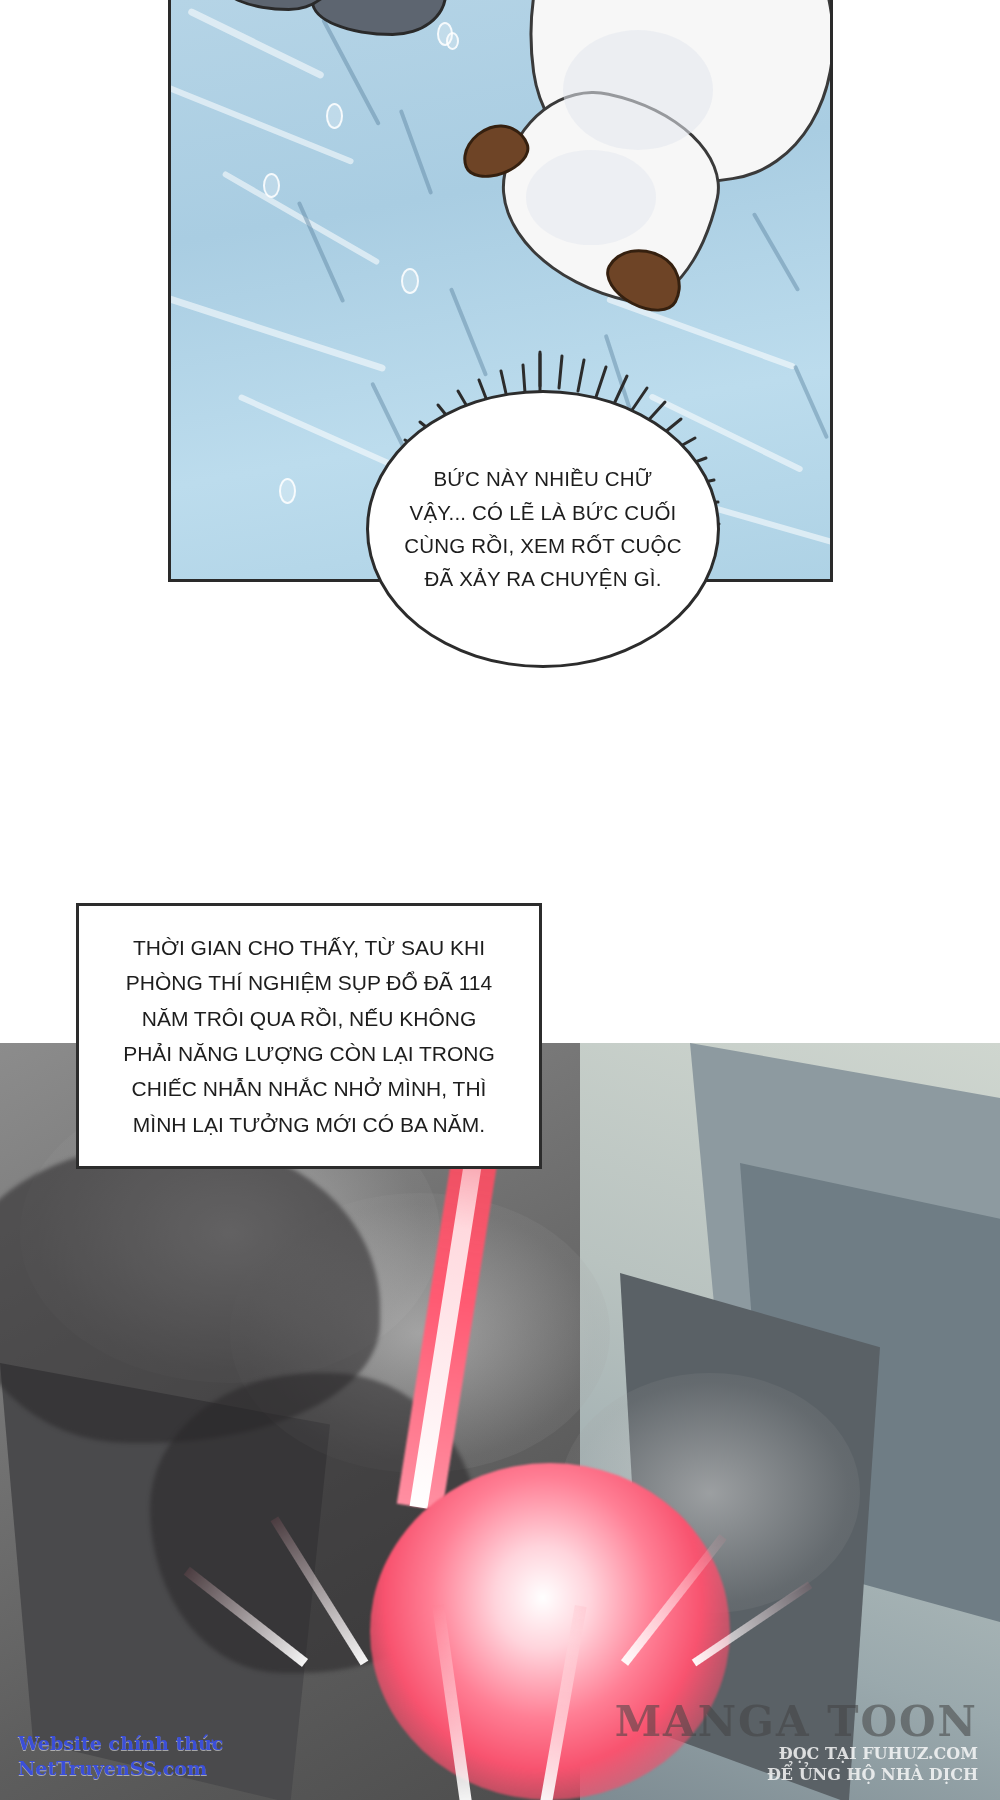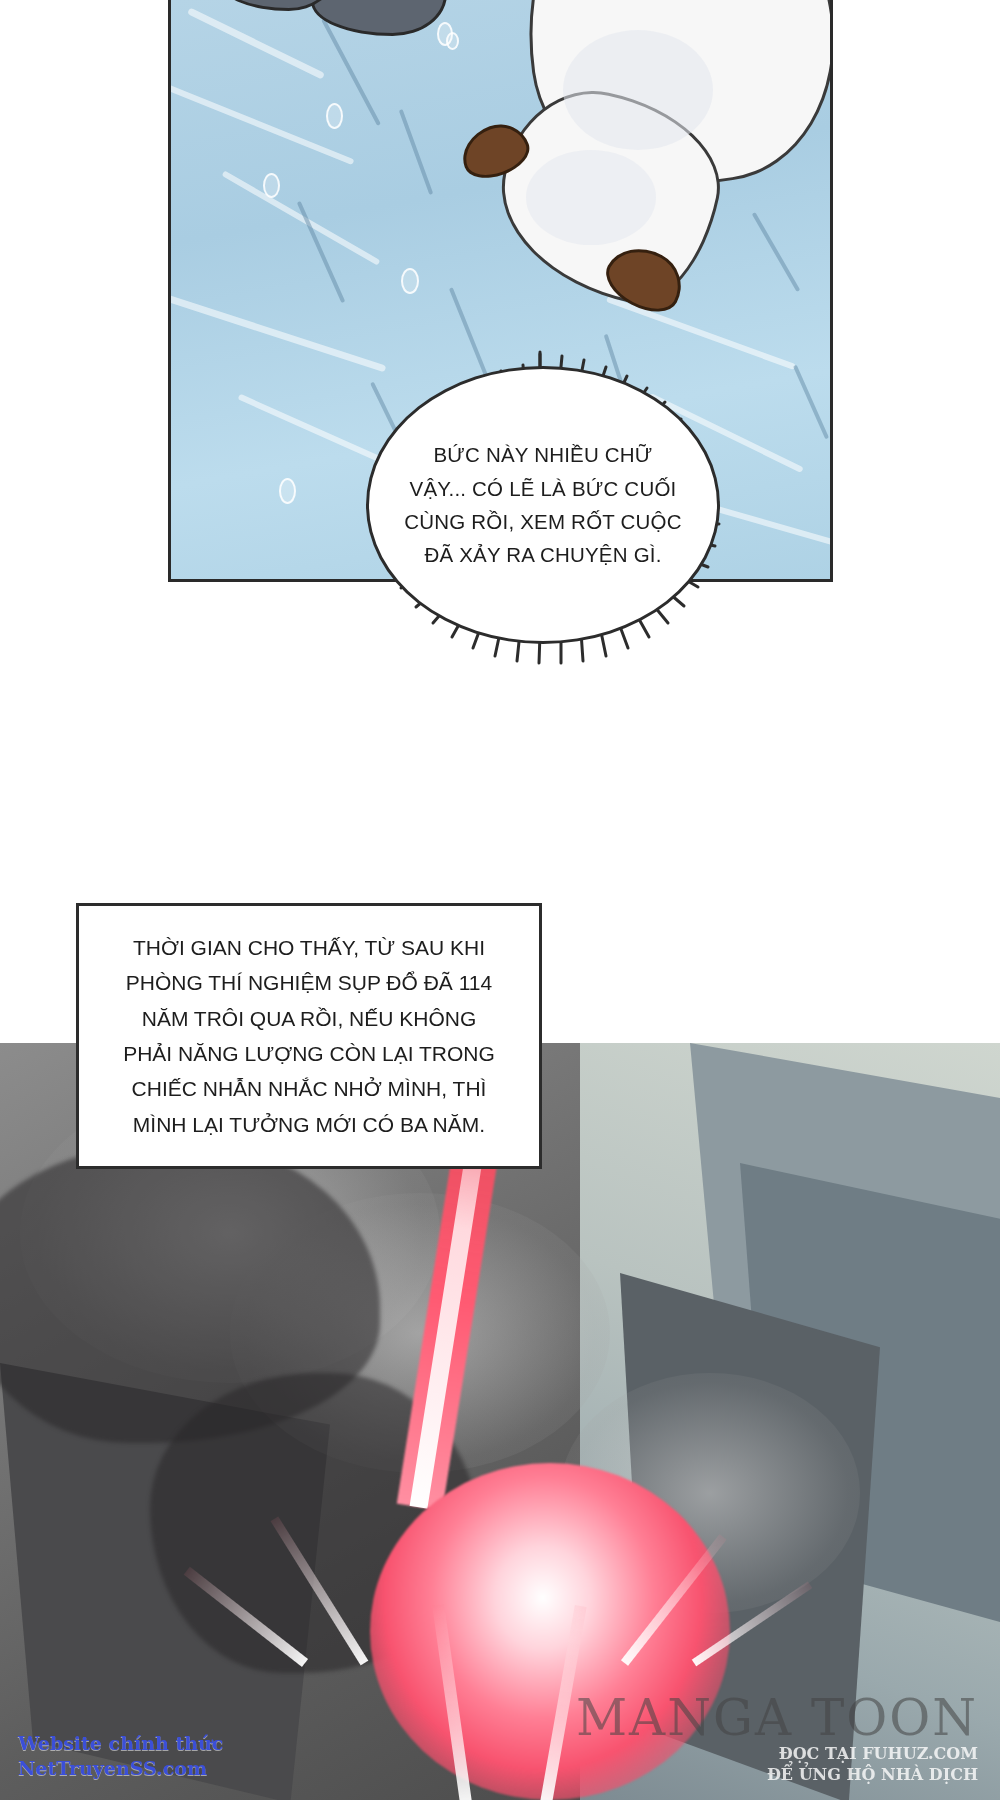--- a/index.html
+++ b/index.html
@@ -91,21 +91,21 @@
     width: 420px;
     height: 340px;
   }
   .thought-spikes {
     position: absolute;
     inset: 0;
   }
   .thought-oval {
     position: absolute;
     left: 36px;
-    top: 16px;
+    top: 40px;
     width: 348px;
     height: 272px;
     background: #ffffff;
     border: 3px solid #2c2c2c;
     border-radius: 50%;
     display: flex;
     align-items: center;
     justify-content: center;
   }
   .thought-text {
@@ -225,22 +225,22 @@
   }
   .wm-right {
     position: absolute;
     right: 22px;
     bottom: 14px;
     text-align: right;
     z-index: 9;
   }
   .wm-brand {
     font-family: "DejaVu Serif", serif;
-    font-weight: normal;
-    font-size: 50px;
+    font-weight: bold;
+    font-size: 42px;
     letter-spacing: 2px;
     color: rgba(68,68,68,0.55);
     line-height: 1.05;
   }
   .wm-sub {
     font-family: "DejaVu Serif", serif;
     font-size: 16px;
     font-weight: bold;
     color: rgba(250,250,250,0.82);
     line-height: 1.3;

